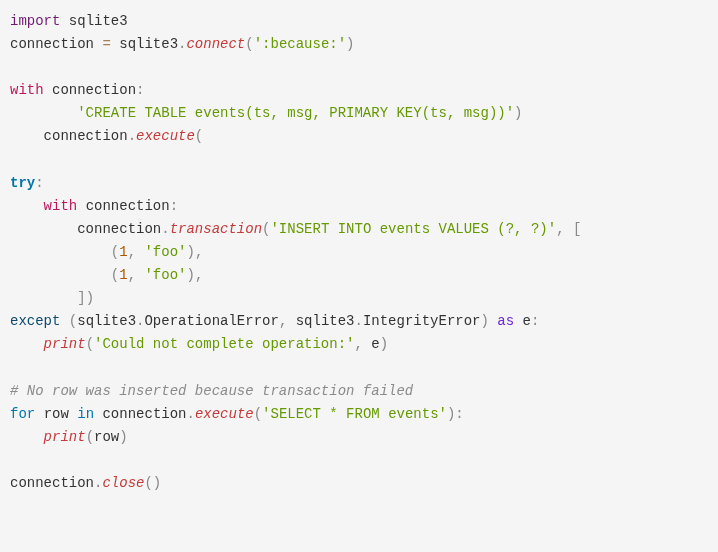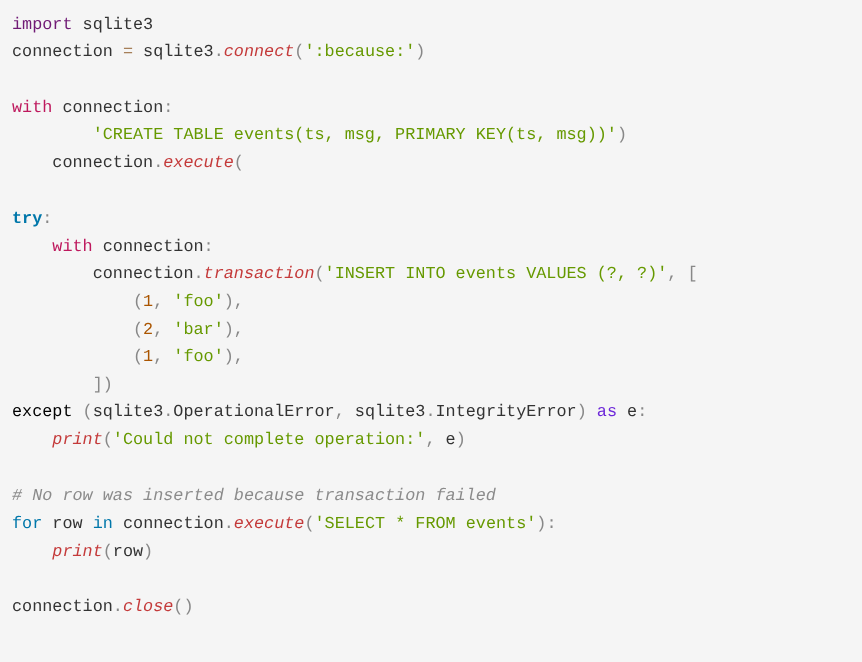--- a/index.html
+++ b/index.html
@@ -15,21 +15,21 @@
       padding: 10px 10px;
       width: 718px;
       color: #333;
     }
     .code-line {
       white-space: pre;
     }
     .kw-import { color: #701a75; }
     .kw-with { color: #be185d; }
     .kw-try { color: #0077aa; font-weight: bold; }
-    .kw-except { color: #000000; }
+    .kw-except { color: #0c4a6e; }
     .kw-as { color: #6d28d9; }
     .kw-for-in { color: #0077aa; }
     .ident { color: #333333; }
     .func { color: #c43a3a; font-style: italic; }
     .string { color: #669900; }
     .number { color: #aa5500; }
     .comment { color: #8b8b8b; font-style: italic; }
     .punct { color: #888888; }
     .operator { color: #a67f59; }
   </style>
@@ -41,21 +41,20 @@
 <div class="code-line"><span class="ident">connection</span><span class="operator"> = </span><span class="ident">sqlite3</span><span class="punct">.</span><span class="func">connect</span><span class="punct">(</span><span class="string">':because:'</span><span class="punct">)</span></div>
 <div class="code-line">&nbsp;</div>
 <div class="code-line"><span class="kw-with">with</span><span> </span><span class="ident">connection</span><span class="punct">:</span></div>
 <div class="code-line"><span>        </span><span class="string">'CREATE TABLE events(ts, msg, PRIMARY KEY(ts, msg))'</span><span class="punct">)</span></div>
 <div class="code-line"><span>    </span><span class="ident">connection</span><span class="punct">.</span><span class="func">execute</span><span class="punct">(</span></div>
 <div class="code-line">&nbsp;</div>
 <div class="code-line"><span class="kw-try">try</span><span class="punct">:</span></div>
 <div class="code-line"><span>    </span><span class="kw-with">with</span><span> </span><span class="ident">connection</span><span class="punct">:</span></div>
 <div class="code-line"><span>        </span><span class="ident">connection</span><span class="punct">.</span><span class="func">transaction</span><span class="punct">(</span><span class="string">'INSERT INTO events VALUES (?, ?)'</span><span class="punct">,</span><span> </span><span class="punct">[</span></div>
 <div class="code-line"><span>            </span><span class="punct">(</span><span class="number">1</span><span class="punct">,</span><span> </span><span class="string">'foo'</span><span class="punct">)</span><span class="punct">,</span></div>
-<div class="code-line"><span>            </span><span class="punct">(</span><span class="number">2</span><span class="punct">,</span><span> </span><span class="string">'bar'</span><span class="punct">)</span><span class="punct">,</span></div>
 <div class="code-line"><span>            </span><span class="punct">(</span><span class="number">1</span><span class="punct">,</span><span> </span><span class="string">'foo'</span><span class="punct">)</span><span class="punct">,</span></div>
 <div class="code-line"><span>        </span><span class="punct">]</span><span class="punct">)</span></div>
 <div class="code-line"><span class="kw-except">except</span><span> </span><span class="punct">(</span><span class="ident">sqlite3</span><span class="punct">.</span><span class="ident">OperationalError</span><span class="punct">,</span><span> </span><span class="ident">sqlite3</span><span class="punct">.</span><span class="ident">IntegrityError</span><span class="punct">)</span><span> </span><span class="kw-as">as</span><span> </span><span class="ident">e</span><span class="punct">:</span></div>
 <div class="code-line"><span>    </span><span class="func">print</span><span class="punct">(</span><span class="string">'Could not complete operation:'</span><span class="punct">,</span><span> </span><span class="ident">e</span><span class="punct">)</span></div>
 <div class="code-line">&nbsp;</div>
 <div class="code-line"><span class="comment"># No row was inserted because transaction failed</span></div>
 <div class="code-line"><span class="kw-for-in">for</span><span> </span><span class="ident">row</span><span> </span><span class="kw-for-in">in</span><span> </span><span class="ident">connection</span><span class="punct">.</span><span class="func">execute</span><span class="punct">(</span><span class="string">'SELECT * FROM events'</span><span class="punct">)</span><span class="punct">:</span></div>
 <div class="code-line"><span>    </span><span class="func">print</span><span class="punct">(</span><span class="ident">row</span><span class="punct">)</span></div>
 <div class="code-line">&nbsp;</div>
 <div class="code-line"><span class="ident">connection</span><span class="punct">.</span><span class="func">close</span><span class="punct">(</span><span class="punct">)</span></div>

